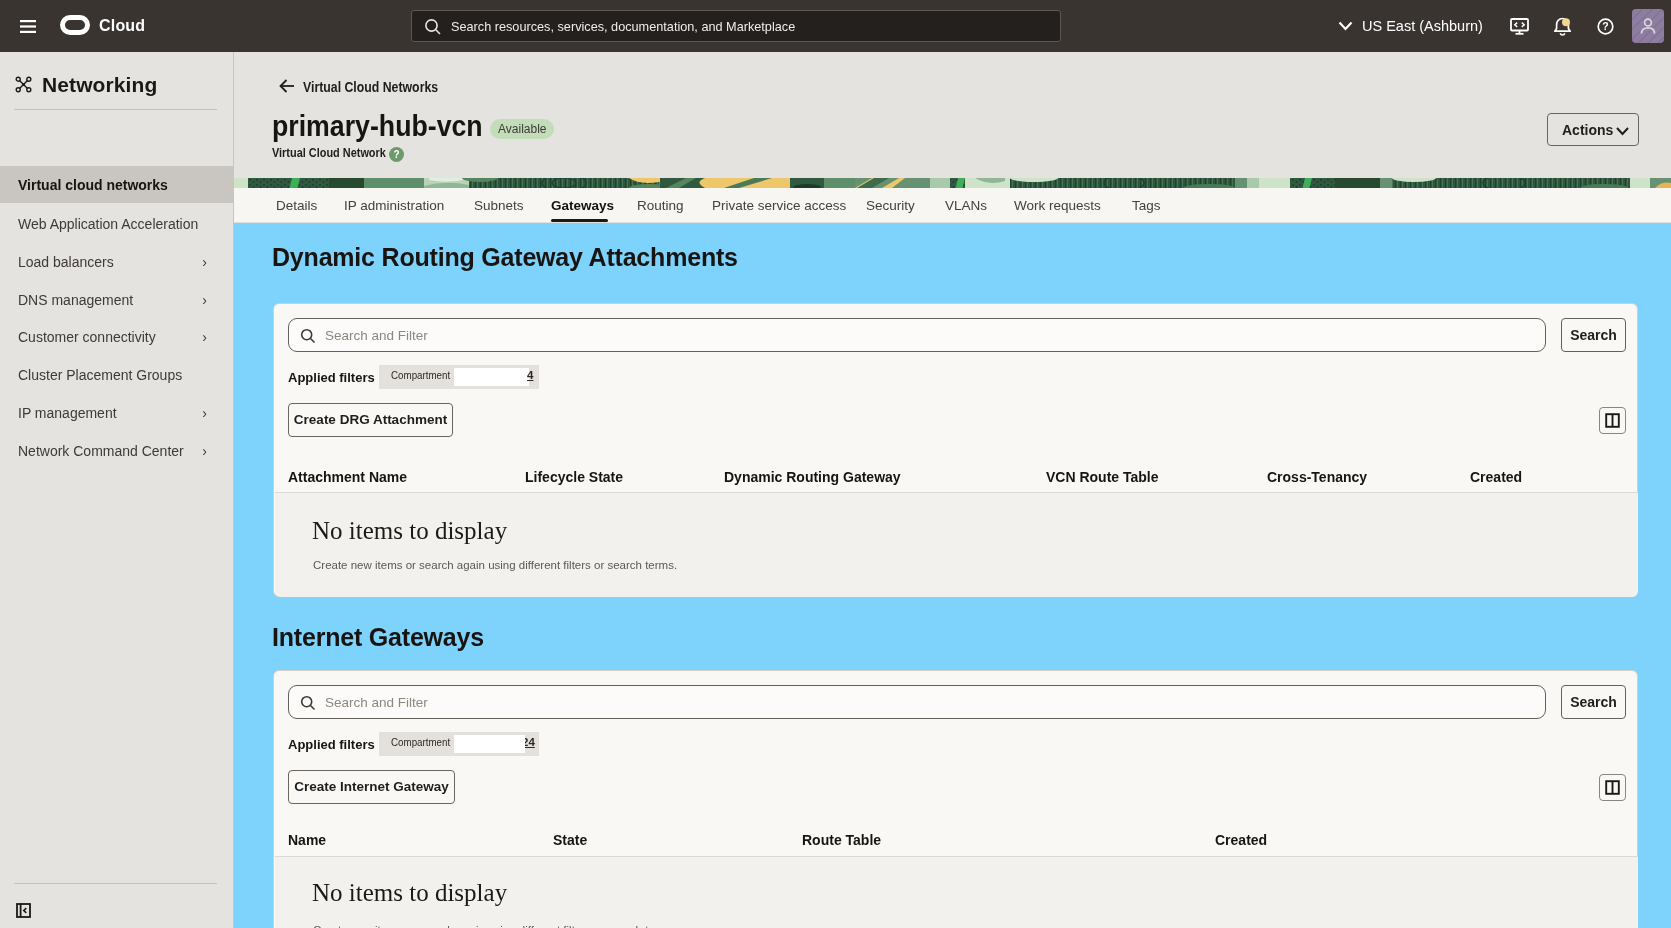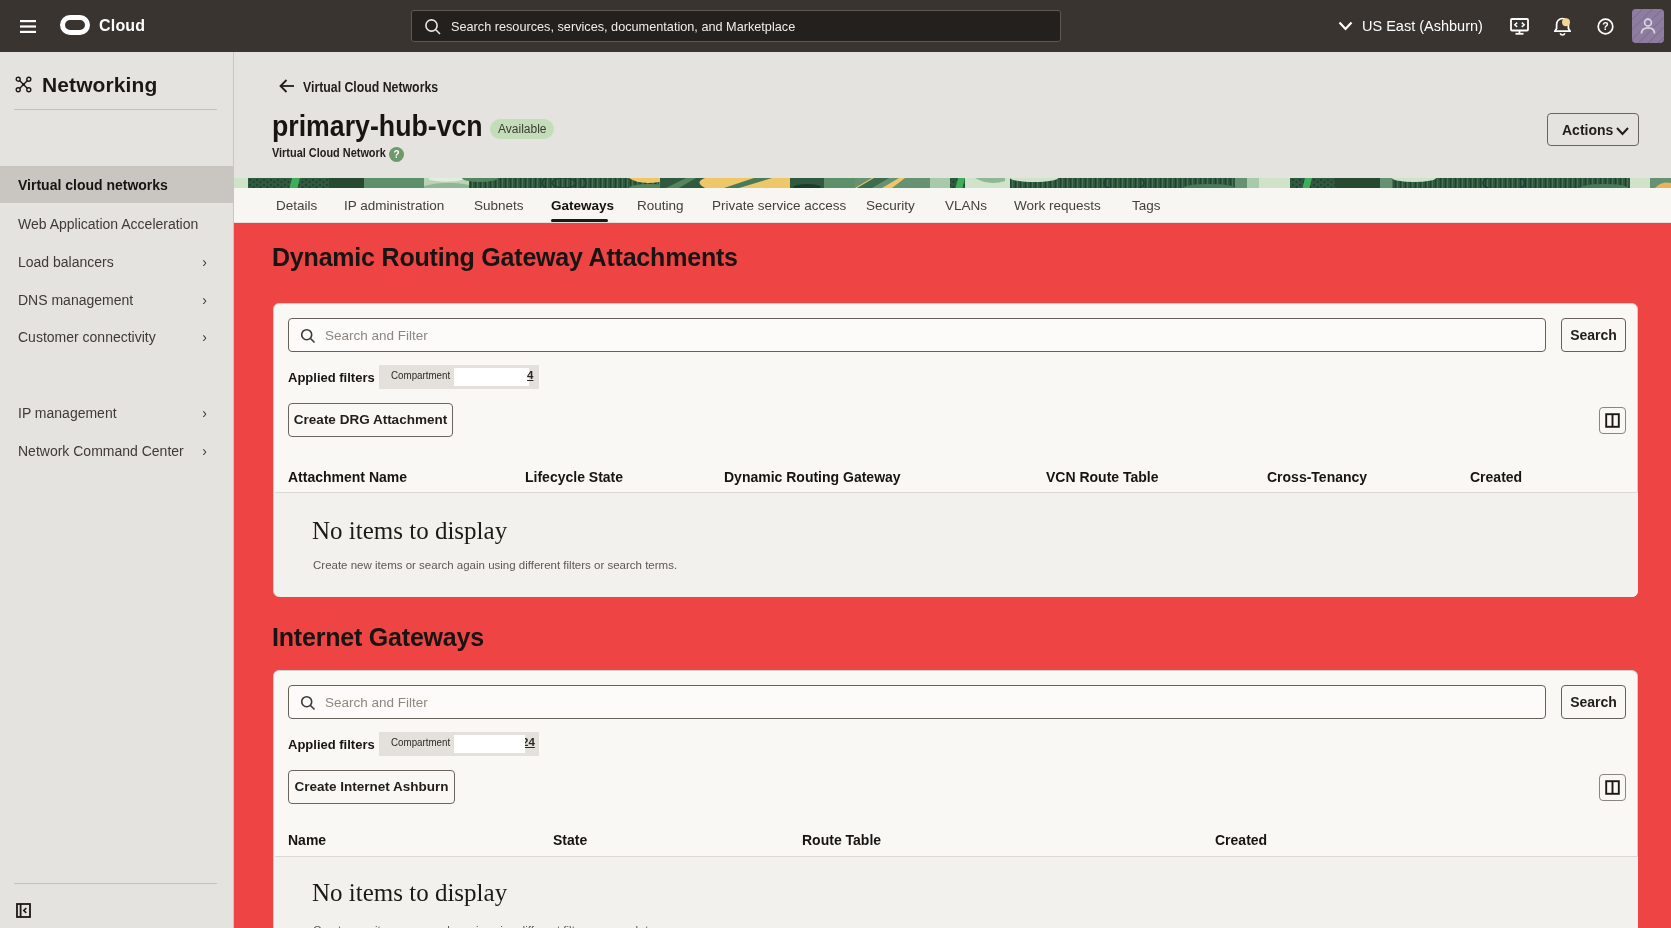--- a/index.html
+++ b/index.html
@@ -36,25 +36,25 @@
   #banner { position:absolute; left:234px; top:178px; width:1437px; height:10px; overflow:hidden; }
   #banner svg { display:block; }
 
   
   #tabs { position:absolute; left:234px; top:188px; width:1601px; height:35px; background:#f7f6f3; border-bottom:1px solid #e3e0db; }
   .tab { position:absolute; top:10px; font-size:13.5px; color:#45403b; white-space:nowrap; }
   .tab.on { color:#14110f; font-weight:bold; }
   #tabul { position:absolute; left:317px; top:31px; width:57px; height:3px; background:#1b1815; border-radius:2px; }
 
   
-  #content { position:absolute; left:234px; top:223px; width:1437px; height:705px; background:#ef4444; }
+  #content { position:absolute; left:234px; top:223px; width:1437px; height:705px; background:#7dd3fc; }
   .h2 { position:absolute; left:38px; font-size:25px; font-weight:bold; color:#171412; letter-spacing:-.2px; }
   .desc { position:absolute; left:38px; font-size:12.5px; color:#2c2824; }
   .card { position:absolute; left:39px; width:1365px; background:#f9f8f5; border:1px solid #d2cec9; border-radius:6px; }
-  .sinput { position:absolute; left:14px; top:14px; width:1258px; height:34px; background:#fcfbf9; border:1px solid #66605a; border-radius:4px; }
+  .sinput { position:absolute; left:14px; top:14px; width:1258px; height:34px; background:#fcfbf9; border:1px solid #66605a; border-radius:9px; }
   .sinput .ph { position:absolute; left:36px; top:9px; font-size:13.5px; color:#8d8781; }
   .sbtn { position:absolute; left:1287px; top:14px; width:65px; height:34px; border:1px solid #66605a; border-radius:4px; font-size:14px; font-weight:bold; color:#201d1a; text-align:center; line-height:32px; }
   .aflbl { position:absolute; left:14px; top:66px; font-size:13px; font-weight:bold; color:#171412; white-space:nowrap; }
   .chip { position:absolute; left:105px; top:61px; height:24px; background:#e4e1dd; border-radius:0; font-size:11.5px; color:#2c2824; }
   .cbtn { position:absolute; left:14px; top:99px; height:34px; border:1px solid #6b655e; border-radius:4px; font-size:13.5px; font-weight:bold; color:#201d1a; text-align:center; }
   .colbtn { position:absolute; left:1325px; top:103px; width:27px; height:27px; border:1px solid #8a857e; border-radius:4px; background:#f9f8f5; }
   .thead { position:absolute; font-size:14px; font-weight:bold; color:#171412; }
   .tsep { position:absolute; left:1px; width:1363px; height:1px; background:#dcd8d3; }
   .noarea { position:absolute; left:1px; width:1363px; background:#f3f1ee; }
   .noitems { font-family:"Liberation Serif", serif; font-size:25px; color:#1c1a17; position:absolute; left:37px; }
@@ -145,20 +145,23 @@
       <span>Load balancers</span>
       <span class="chev">›</span>
     </div>
   <div class="sitem" style="top:229px">
       <span>DNS management</span>
       <span class="chev">›</span>
     </div>
   <div class="sitem" style="top:266px">
       <span>Customer connectivity</span>
       <span class="chev">›</span>
+    </div>
+  <div class="sitem" style="top:304px">
+      <span>Cluster Placement Groups</span>
     </div>
   <div class="sitem" style="top:342px">
       <span>IP management</span>
       <span class="chev">›</span>
     </div>
   <div class="sitem" style="top:380px">
       <span>Network Command Center</span>
       <span class="chev">›</span>
     </div>
   <div class="sdiv" style="top:831px"></div>
@@ -316,21 +319,21 @@
       <div class="ph">Search and Filter</div>
     </div>
     <div class="sbtn">Search</div>
     <div class="aflbl">Applied filters</div>
     <div class="chip" style="width:160px">
       <span style="position:absolute;left:12px;top:4px;transform:scaleX(.85);transform-origin:0 0">Compartment</span>
       <div style="position:absolute;left:75px;top:3px;width:71px;height:18px;background:#fff"></div>
       <span style="position:absolute;left:143px;top:4px;font-weight:bold;text-decoration:underline">24</span>
       <div style="position:absolute;left:140px;top:3px;width:6px;height:16px;background:#fff"></div>
     </div>
-    <div class="cbtn" style="width:167px;line-height:32px">Create Internet Ashburn</div>
+    <div class="cbtn" style="width:167px;line-height:32px">Create Internet Gateway</div>
     <div class="colbtn">
       <svg class="abs" style="left:5px;top:5px" width="15" height="15" viewBox="0 0 15 15">
         <rect x="1.2" y="1.2" width="12.6" height="12.6" fill="none" stroke="#1b1815" stroke-width="1.9"></rect>
         <line x1="7.5" y1="1.2" x2="7.5" y2="13.8" stroke="#1b1815" stroke-width="1.9"></line>
       </svg>
     </div>
     <div class="thead" style="left:14px;top:161px">Name</div>
     <div class="thead" style="left:279px;top:161px">State</div>
     <div class="thead" style="left:528px;top:161px">Route Table</div>
     <div class="thead" style="left:941px;top:161px">Created</div>

